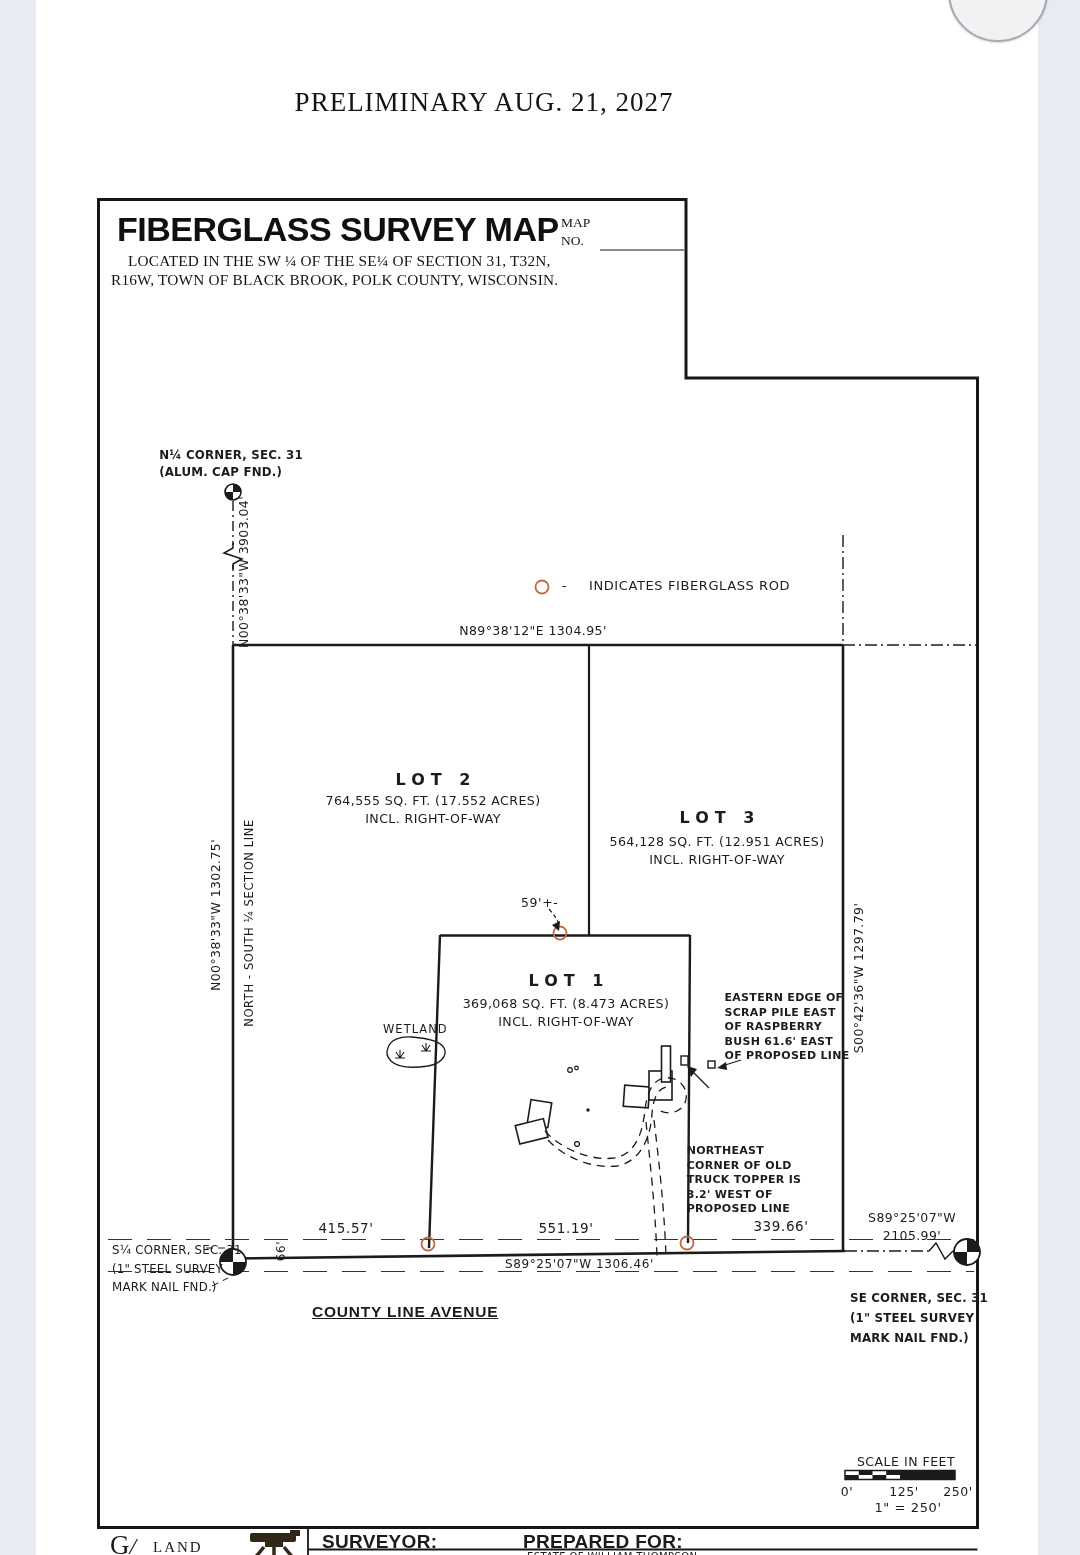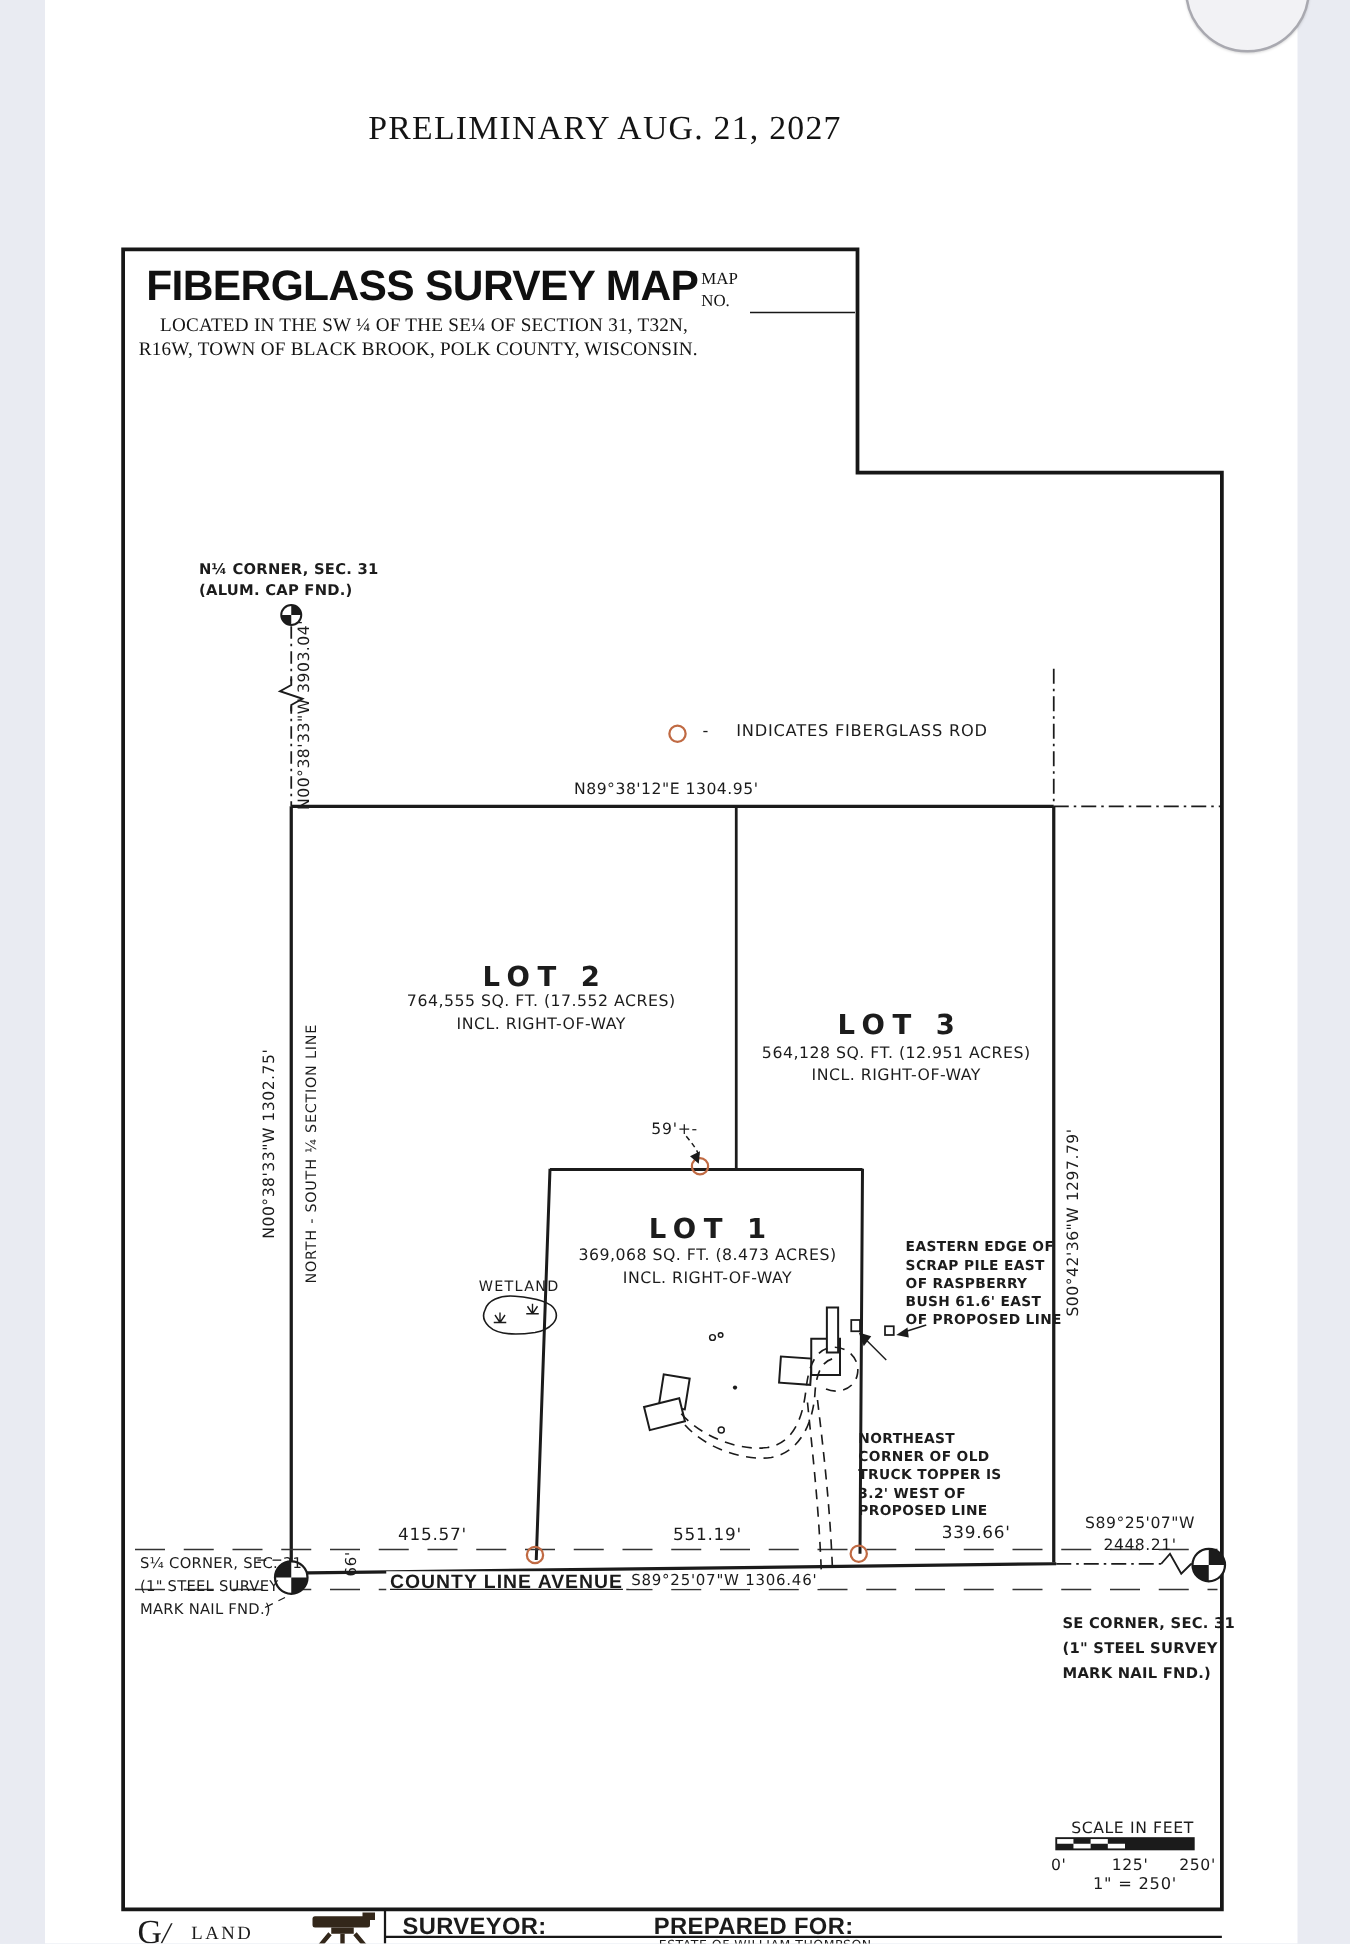--- a/index.html
+++ b/index.html
@@ -12,27 +12,27 @@
   .serif{font-family:"Liberation Serif","DejaVu Serif",serif;}
   .cad{font-family:"DejaVu Sans",sans-serif;letter-spacing:.6px;color:#1c1c1c;}
   .cx{transform:translateX(-50%);white-space:nowrap;}
   .rot{transform:translate(-50%,-50%) rotate(-90deg);white-space:nowrap;}
   .center{text-align:left;font-weight:bold;}
   .preliminary{font-size:27px;letter-spacing:1px;color:#141414;}
   .csm-title{font-size:34px;font-weight:700;letter-spacing:-.5px;color:#101010;
              font-family:"Liberation Sans","DejaVu Sans",sans-serif;}
   .mapno{font-size:13.5px;line-height:18px;color:#141414;}
   .located{font-size:15.3px;color:#141414;letter-spacing:.2px;}
-  .lot-name{font-size:22px;font-weight:700;letter-spacing:6px;}
+  .lot-name{font-size:16px;font-weight:700;letter-spacing:6px;}
   .lot-area{font-size:12.6px;letter-spacing:.4px;}
   .small-note{font-size:11px;line-height:14.6px;letter-spacing:.3px;}
   .corner-lbl{font-size:11.8px;line-height:18.5px;letter-spacing:.2px;}
   .dist{font-size:13.5px;letter-spacing:.6px;background:#fff;padding:0 2px;}
   .road-name{font-size:15.5px;font-weight:700;letter-spacing:.8px;text-decoration:underline;
-             background:#fff;padding:0 3px;}
+             background:#fff;padding:0 3px;margin-top:46px;}
   .bearing{font-size:12.5px;letter-spacing:.4px;}
   .scale-lbl{font-size:12.5px;letter-spacing:.5px;}
   .tb-head{font-size:19px;font-weight:700;letter-spacing:.3px;
            font-family:"Liberation Sans","DejaVu Sans",sans-serif;}
   .tb-small{font-size:10px;letter-spacing:.4px;}
   .logo-g{font-size:27px;font-family:"Liberation Serif",serif;}
   .logo-land{font-size:15px;font-family:"Liberation Serif",serif;letter-spacing:2px;}
 </style>
 </head>
 <body>
@@ -207,21 +207,21 @@
   </div>
 
   <div class="abs cad dist cx" style="left:346px;top:1220px;">415.57'</div>
   <div class="abs cad dist cx" style="left:566px;top:1220px;">551.19'</div>
   <div class="abs cad dist cx" style="left:781px;top:1218px;">339.66'</div>
   <div class="abs cad rot" style="left:281px;top:1251px;font-size:12px;">66'</div>
   <div class="abs road-name" style="left:309px;top:1257px;font-family:'Liberation Sans','DejaVu Sans',sans-serif;">COUNTY LINE AVENUE</div>
   <div class="abs cad" style="left:503px;top:1257px;font-size:12px;background:#fff;padding:0 2px;">S89°25'07"W  1306.46'</div>
 
   <div class="abs cad bearing cx" style="left:912px;top:1210px;">S89°25'07"W</div>
-  <div class="abs cad bearing cx" style="left:912px;top:1228px;">2448.21'</div>
+  <div class="abs cad bearing cx" style="left:912px;top:1228px;">2105.99'</div>
 
   <div class="abs cad corner-lbl" style="left:112px;top:1241px;">
     <span style="display:block;">S¼ CORNER, SEC. 31</span>
     <span style="display:block;">(1" STEEL SURVEY</span>
     <span style="display:block;">MARK NAIL FND.)</span>
   </div>
 
   <div class="abs cad corner-lbl center cx" style="left:919px;top:1276px;line-height:20px;margin-top:12px;">
     <span style="display:block;">SE CORNER, SEC. 31</span>
     <span style="display:block;">(1" STEEL SURVEY</span>

